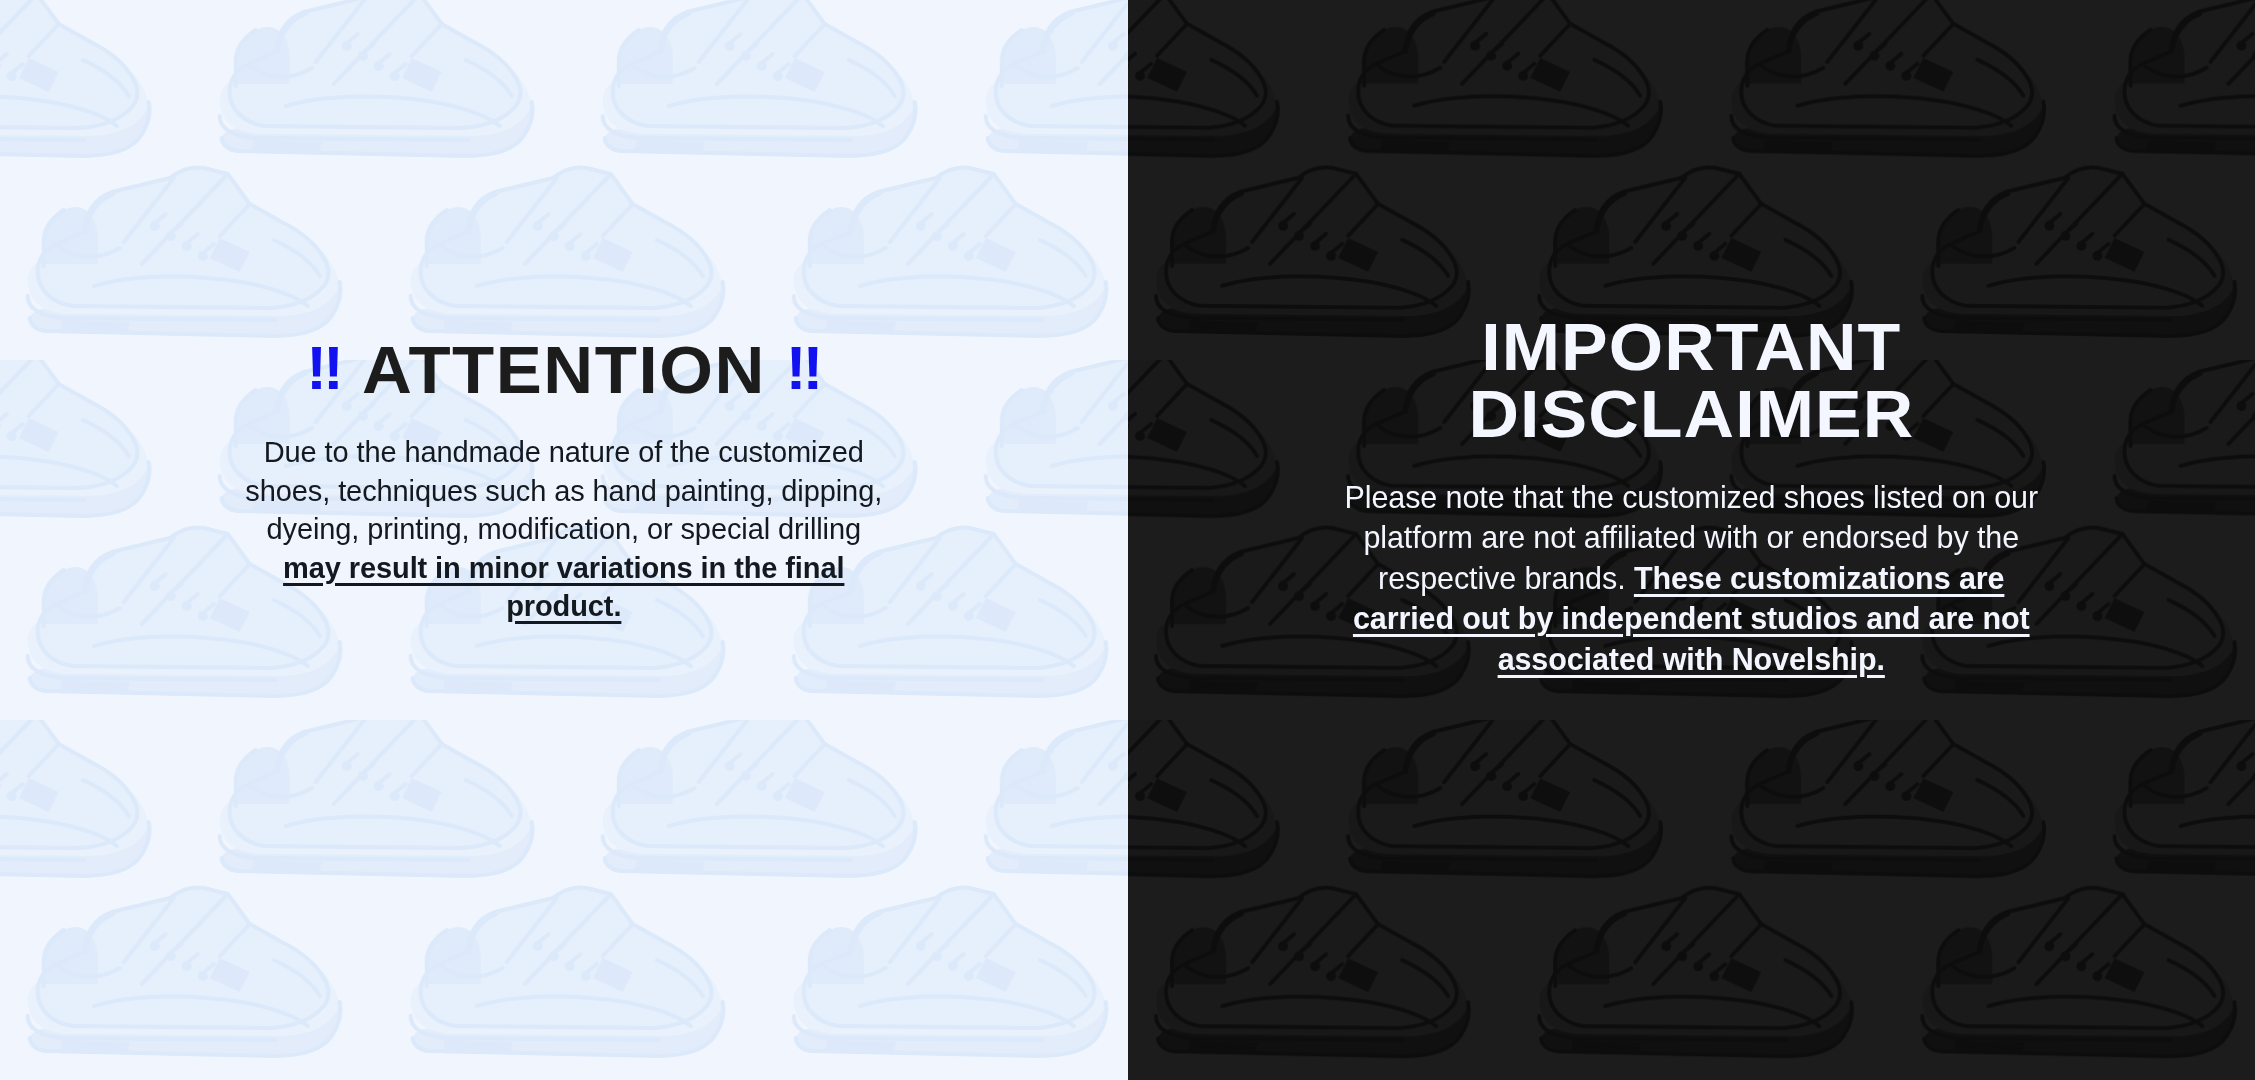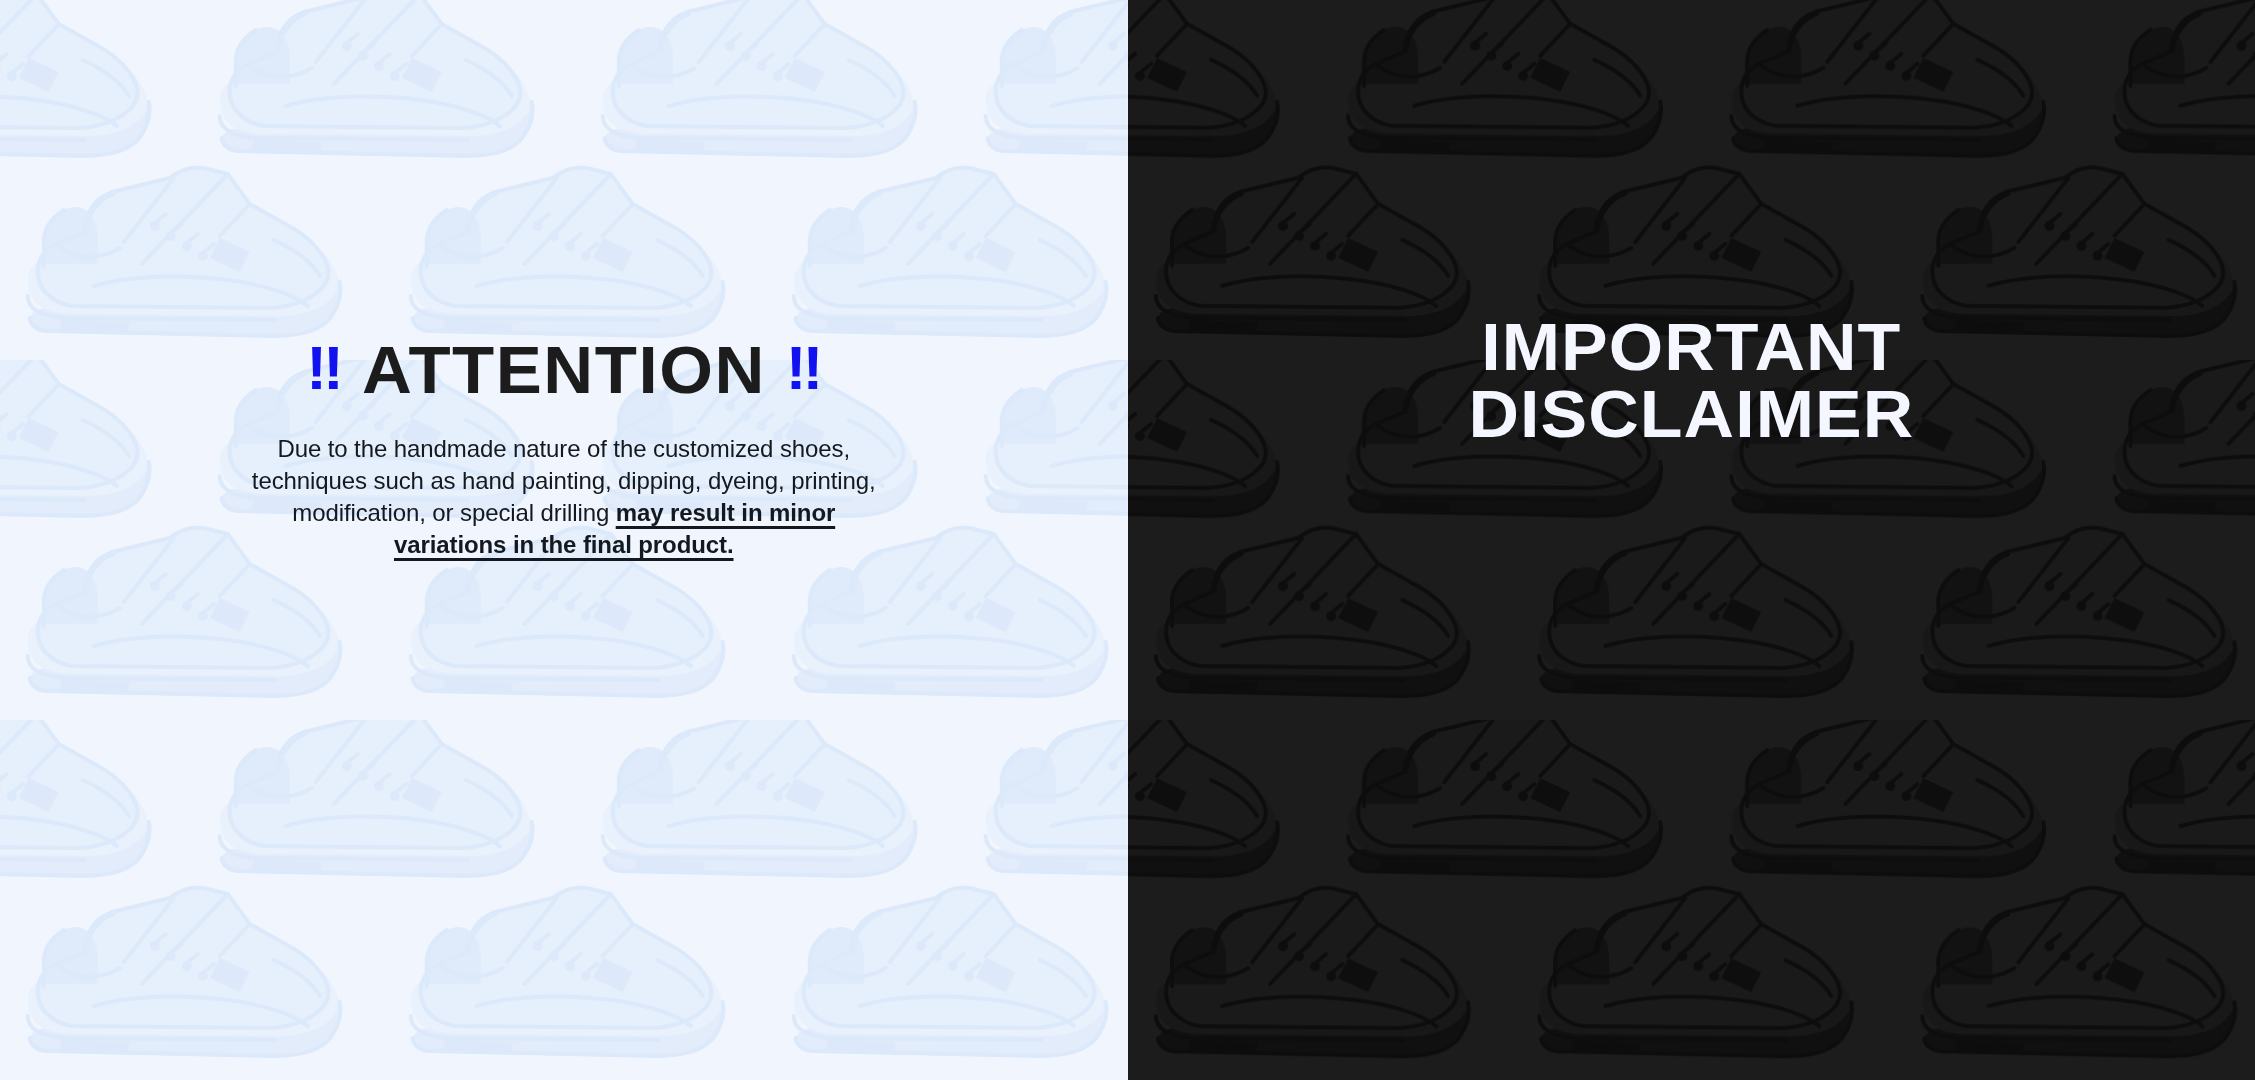--- a/index.html
+++ b/index.html
@@ -68,21 +68,21 @@
     letter-spacing:-2px;
     position:relative;
     top:-2px;
   }
 
   .body-light {
     margin-top:30px;
     width:660px;
     text-align:center;
     color:#14181f;
-    font-size:24px;
+    font-size:29px;
     line-height:1.33;
     font-weight:400;
     letter-spacing:-0.1px;
   }
   .body-light .em {
     font-weight:700;
     text-decoration:underline;
     text-decoration-thickness:2.5px;
     text-underline-offset:5px;
   }
@@ -266,17 +266,20 @@
       <rect width="1127" height="1080" fill="url(#pat-d)"></rect>
     </svg>
 
     <div class="panel-content">
 
       <h1 class="heading-disclaimer">
         <span class="hline">IMPORTANT</span>
         <span class="hline">DISCLAIMER</span>
       </h1>
 
+      <p class="body-dark">
+        <span>Please note that the customized shoes listed on our platform are not affiliated with or endorsed by the respective brands. </span><span class="em">These customizations are carried out by independent studios and are not associated with Novelship.</span>
+      </p>
 
     </div>
   </section>
 
 </div>
 
 </body></html>

